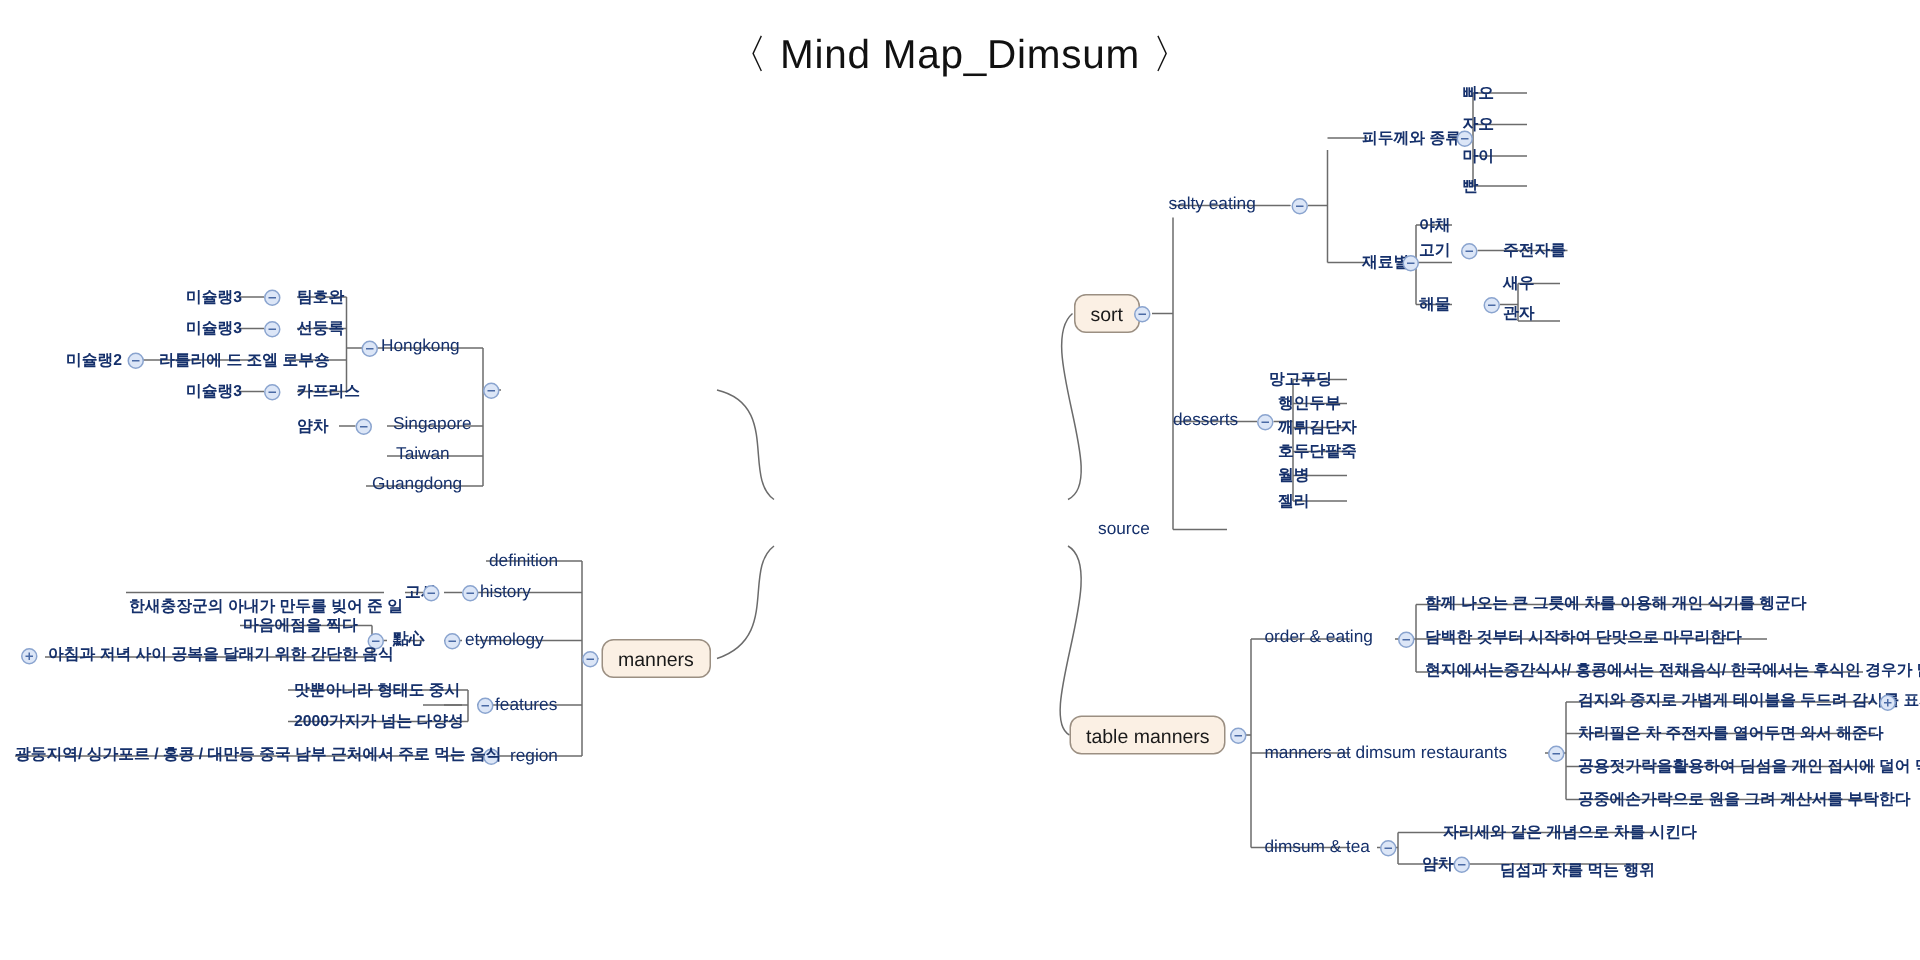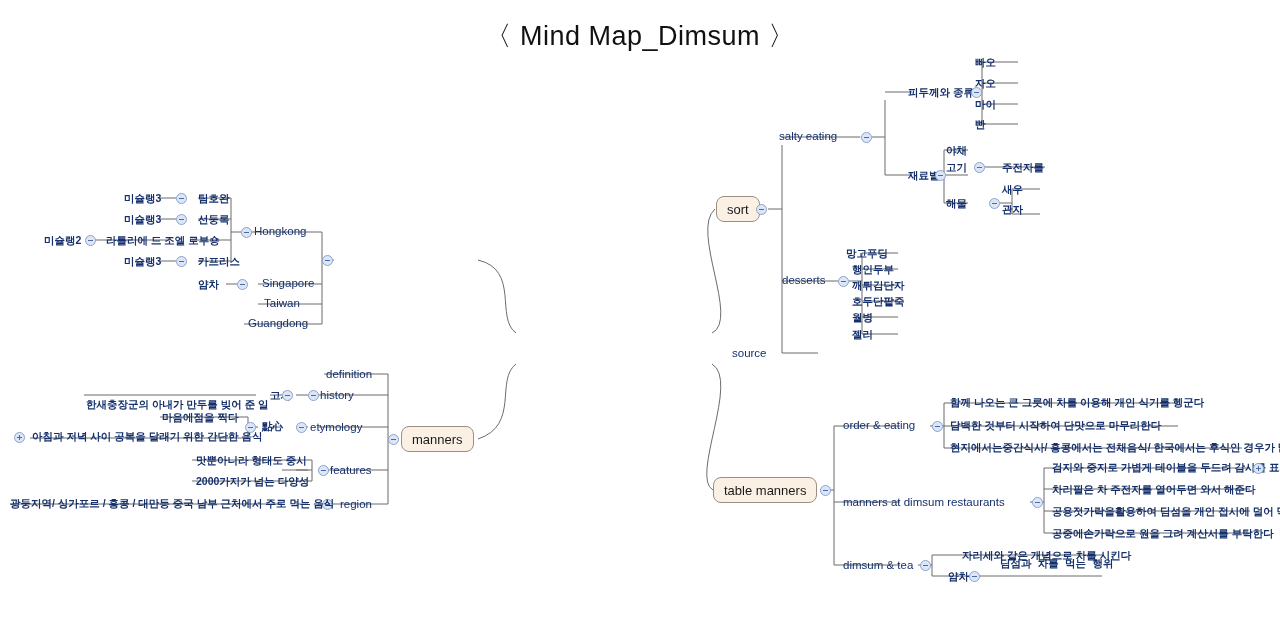--- a/index.html
+++ b/index.html
@@ -297,15 +297,15 @@
   <div class="tog plus" style="left:1253px;top:463px;"></div>
   <div class="lbl kr" style="left:1052px;top:483px;">차리필은 차 주전자를 열어두면 와서 해준다</div>
   <div class="lbl kr" style="left:1052px;top:505px;">공용젓가락을활용하여 딤섬을 개인 접시에 덜어 먹는다</div>
   <div class="lbl kr" style="left:1052px;top:527px;">공중에손가락으로 원을 그려 계산서를 부탁한다</div>
 
   <div class="lbl en" style="left:843px;top:559px;">dimsum &amp; tea</div>
   <div class="tog" style="left:920px;top:560px;"></div>
   <div class="lbl kr" style="left:948px;top:549px;margin-left:14px;">자리세와 같은 개념으로 차를 시킨다</div>
   <div class="lbl kr" style="left:948px;top:570px;">얌차</div>
   <div class="tog" style="left:969px;top:571px;"></div>
-  <div class="lbl kr" style="left:1000px;top:558px;font-family:Liberation Mono, monospace;">딤섬과 차를 먹는 행위</div>
+  <div class="lbl kr" style="left:1000px;top:574px;">딤섬과 차를 먹는 행위</div>
 
 </div>
 
 </body></html>

